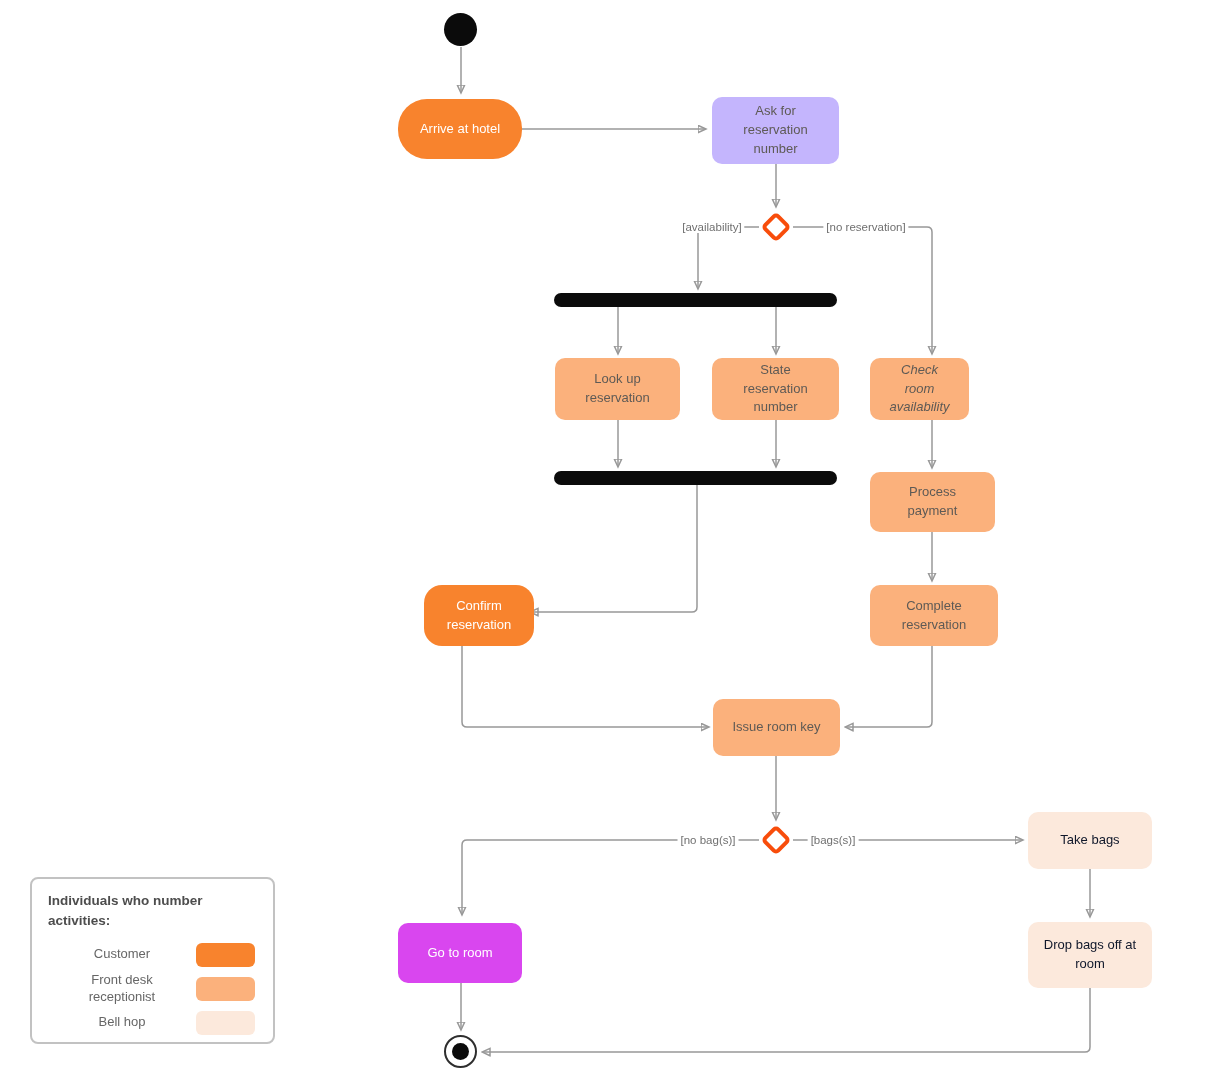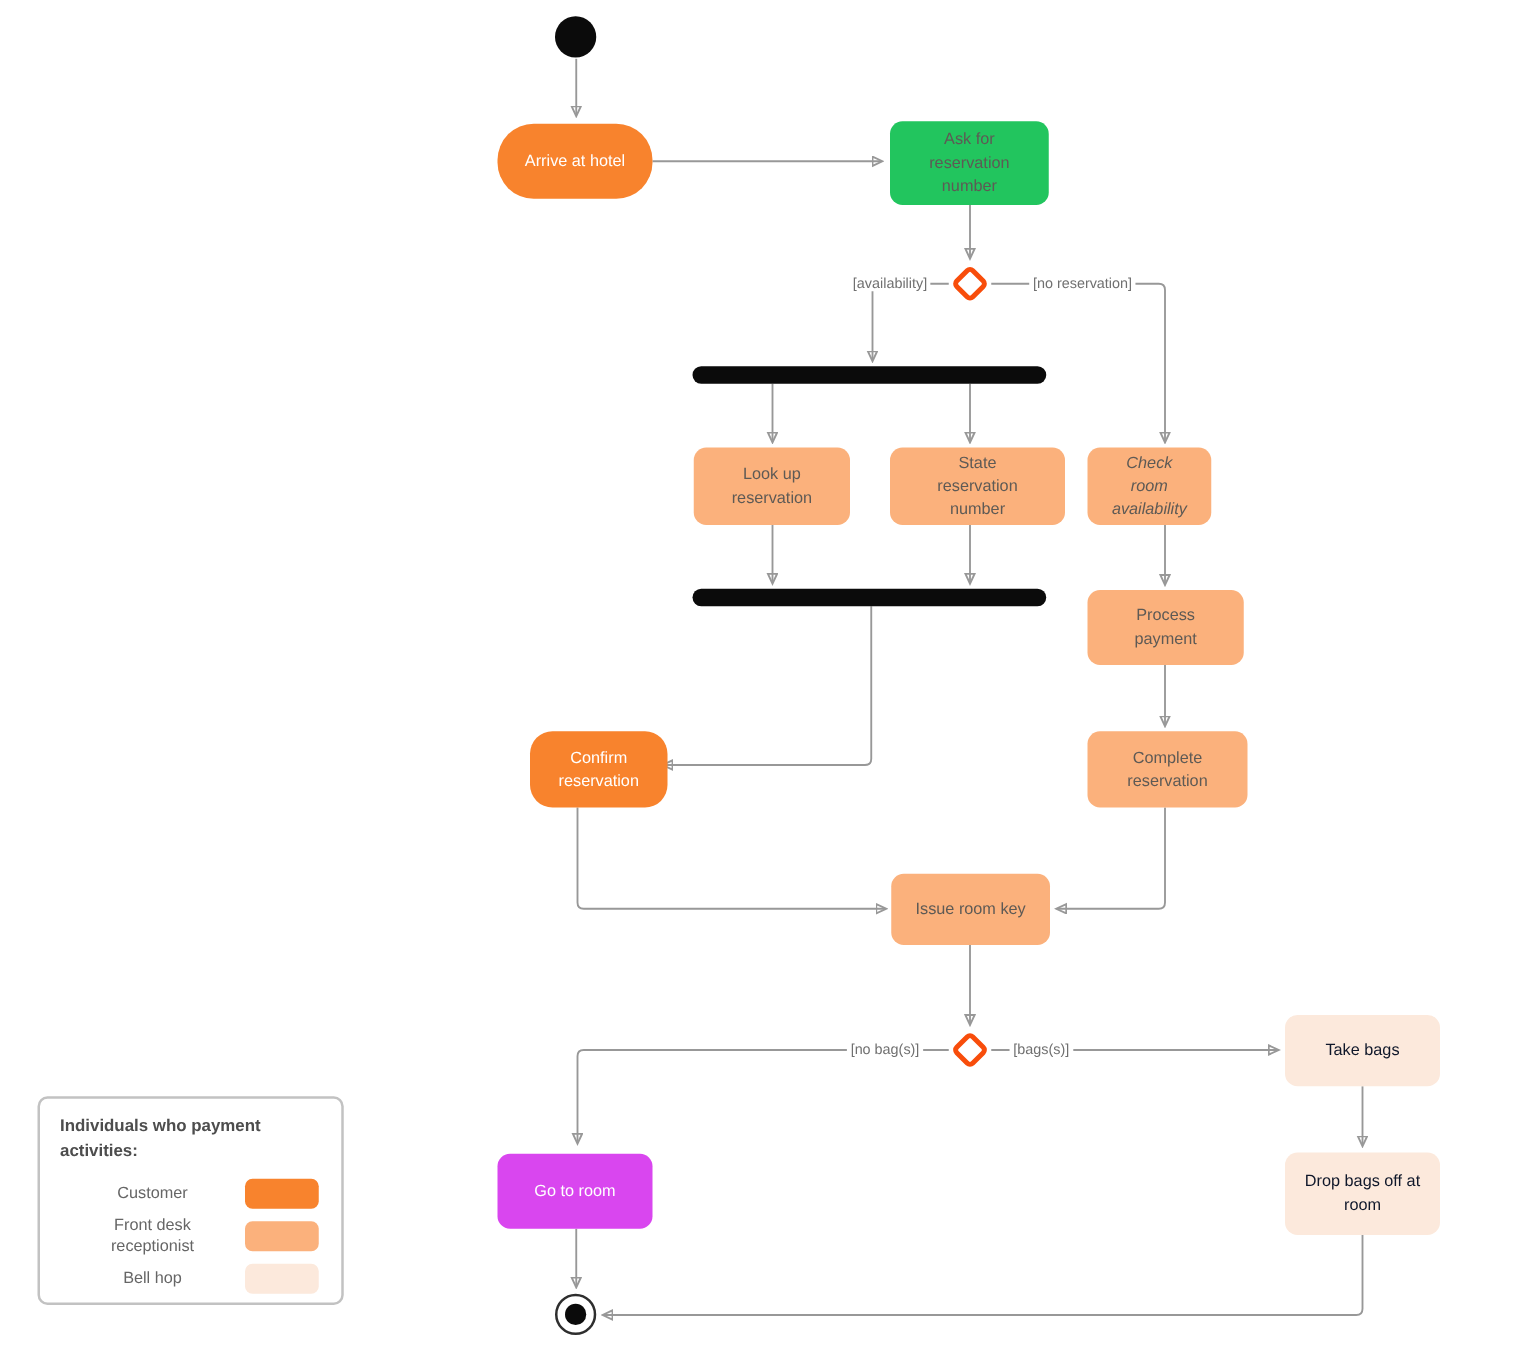--- a/index.html
+++ b/index.html
@@ -14,21 +14,21 @@
     display:flex;align-items:center;justify-content:center;text-align:center;
     font-size:13px;line-height:1.45;border-radius:10px;padding:0 12px;
   }
   .c-dark{color:#ffffff;}
   .c-mid{color:#5e5a55;}
   .c-light{color:#0f172a;}
   
   #n-arrive   {left:398px;top:99px; width:124px;height:60px;}
   #n-ask      {left:712px;top:97px; width:127px;height:67px;padding:0 20px;}
   #n-lookup   {left:555px;top:358px;width:125px;height:62px;}
-  #n-state    {left:712px;top:358px;width:140px;height:62px;padding:0 22px;}
+  #n-state    {left:712px;top:358px;width:127px;height:62px;padding:0 22px;}
   #n-check    {left:870px;top:358px;width:99px;height:62px;padding:0 24px;font-style:italic;}
   #n-process  {left:870px;top:472px;width:125px;height:60px;padding:0 24px;}
   #n-confirm  {left:424px;top:585px;width:110px;height:61px;border-radius:18px;}
   #n-complete {left:870px;top:585px;width:128px;height:61px;}
   #n-issue    {left:713px;top:699px;width:127px;height:57px;padding:0 6px;}
   #n-takebags {left:1028px;top:812px;width:124px;height:57px;}
   #n-gotoroom {left:398px;top:923px;width:124px;height:60px;}
   #n-dropbags {left:1028px;top:922px;width:124px;height:66px;padding:0 8px;}
   .bar{position:absolute;z-index:2;left:554px;width:283px;height:14px;border-radius:7px;background:#0b0b0b;}
   #fork-bar{top:293px;}
@@ -95,21 +95,21 @@
     <path d="M1090,869 V916" marker-end="url(#arr)"></path>
     <path d="M1090,988 V1047 Q1090,1052 1085,1052 H483" marker-end="url(#arr)"></path>
     <path d="M461,983 V1029" marker-end="url(#arr)"></path>
   </svg>
 
   <div id="start-node" style="background: rgb(11, 11, 11);"></div>
 
   <div class="activity c-dark" id="n-arrive" style="background: rgb(248, 131, 45); border-radius: 29px;">
     <span>Arrive at hotel</span>
   </div>
-  <div class="activity c-mid" id="n-ask" style="background: #22c55e;">
+  <div class="activity c-mid" id="n-ask" style="background: #c4b5fd;">
     <span>Ask for reservation number</span>
   </div>
 
   <div class="decision" id="decision-1" style="border-color: rgb(248, 77, 11);"></div>
   <span class="elabel" id="el-reservation">[availability]</span>
   <span class="elabel" id="el-noreservation">[no reservation]</span>
 
   <div class="bar" id="fork-bar" style="background: rgb(11, 11, 11);"></div>
 
   <div class="activity c-mid" id="n-lookup" style="background: rgb(251, 177, 124);">
@@ -149,21 +149,21 @@
   </div>
   <div class="activity c-light" id="n-dropbags" style="background: rgb(252, 233, 220);">
     <span>Drop bags off at room</span>
   </div>
 
   <div id="final-node">
     <div class="dot" style="background: rgb(11, 11, 11);"></div>
   </div>
 
   <div id="legend">
-    <div class="legend-title">Individuals who payment activities:</div>
+    <div class="legend-title">Individuals who number activities:</div>
     <div class="legend-row">
       <div class="legend-label">Customer</div>
       <div class="swatch" style="background: rgb(248, 131, 45);"></div>
     </div>
     <div class="legend-row">
       <div class="legend-label">Front desk receptionist</div>
       <div class="swatch" style="background: rgb(251, 177, 124);"></div>
     </div>
     <div class="legend-row">
       <div class="legend-label">Bell hop</div>

